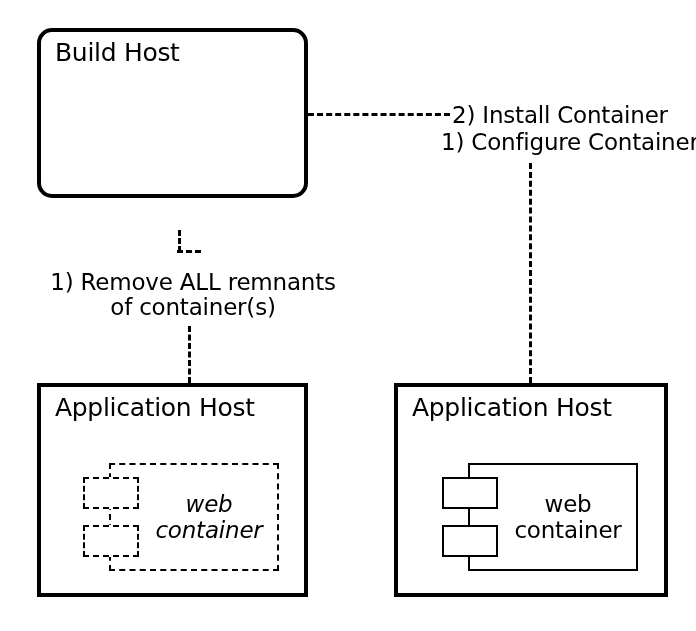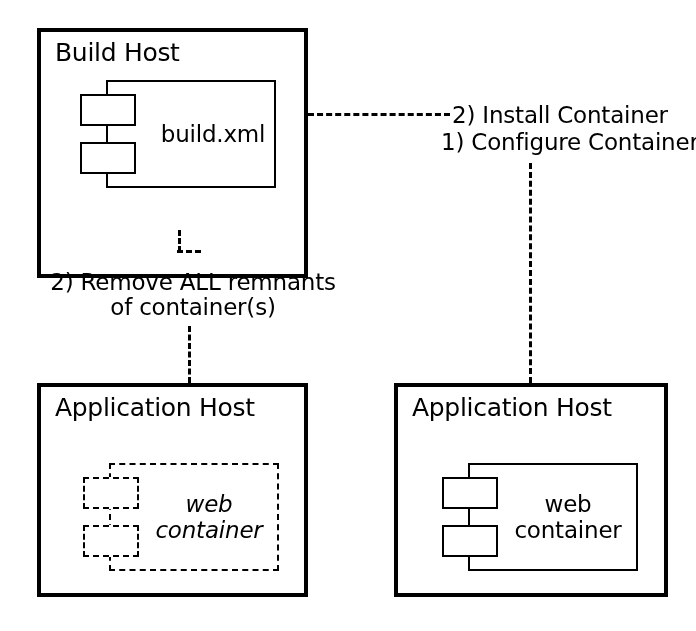--- a/index.html
+++ b/index.html
@@ -116,43 +116,37 @@
   }
   .step-label.center {
     text-align: center;
   }
 </style>
 </head>
 <body>
 
 <div id="canvas">
 
-  <div class="host-box" style="left:37px; top:28px; width:271px; height:250px;">
+  <div class="host-box" style="left:37px; top:28px; width:271px; height:170px;border-radius:15px;">
     <div class="host-title">Build Host</div>
 
-    <div class="component" style="left:39px; top:48px; width:196px; height:108px;">
-      <div class="comp-body"></div>
-      <div class="comp-tab tab-top"></div>
-      <div class="comp-tab tab-bottom"></div>
-      <div class="comp-label label-right-pad">build.xml</div>
-    </div>
   </div>
 
   <div class="conn-h" style="left:308px; top:113px; width:142px;"></div>
 
   <div class="step-label" style="left:452px; top:103px;">2) Install Container</div>
   <div class="step-label" style="left:441px; top:130px;">1) Configure Container</div>
 
   <div class="conn-v" style="left:529px; top:163px; height:220px;"></div>
 
   <div class="conn-v" style="left:178px; top:230px; height:22px;"></div>
   <div class="conn-h" style="left:177px; top:250px; width:24px;"></div>
   <div class="conn-v" style="left:188px; top:326px; height:57px;"></div>
 
-  <div class="step-label center" style="left:43px; top:270px; width:300px;">2) Remove ALL remnants</div>
+  <div class="step-label center" style="left:43px; top:270px; width:300px;">1) Remove ALL remnants</div>
   <div class="step-label center" style="left:43px; top:295px; width:300px;">of container(s)</div>
 
   <div class="host-box" style="left:37px; top:383px; width:271px; height:214px;">
     <div class="host-title">Application Host</div>
 
     <div class="component dashed" style="left:42px; top:76px; width:196px; height:108px;">
       <div class="comp-body"></div>
       <div class="comp-tab tab-top"></div>
       <div class="comp-tab tab-bottom"></div>
       <div class="comp-label italic">

